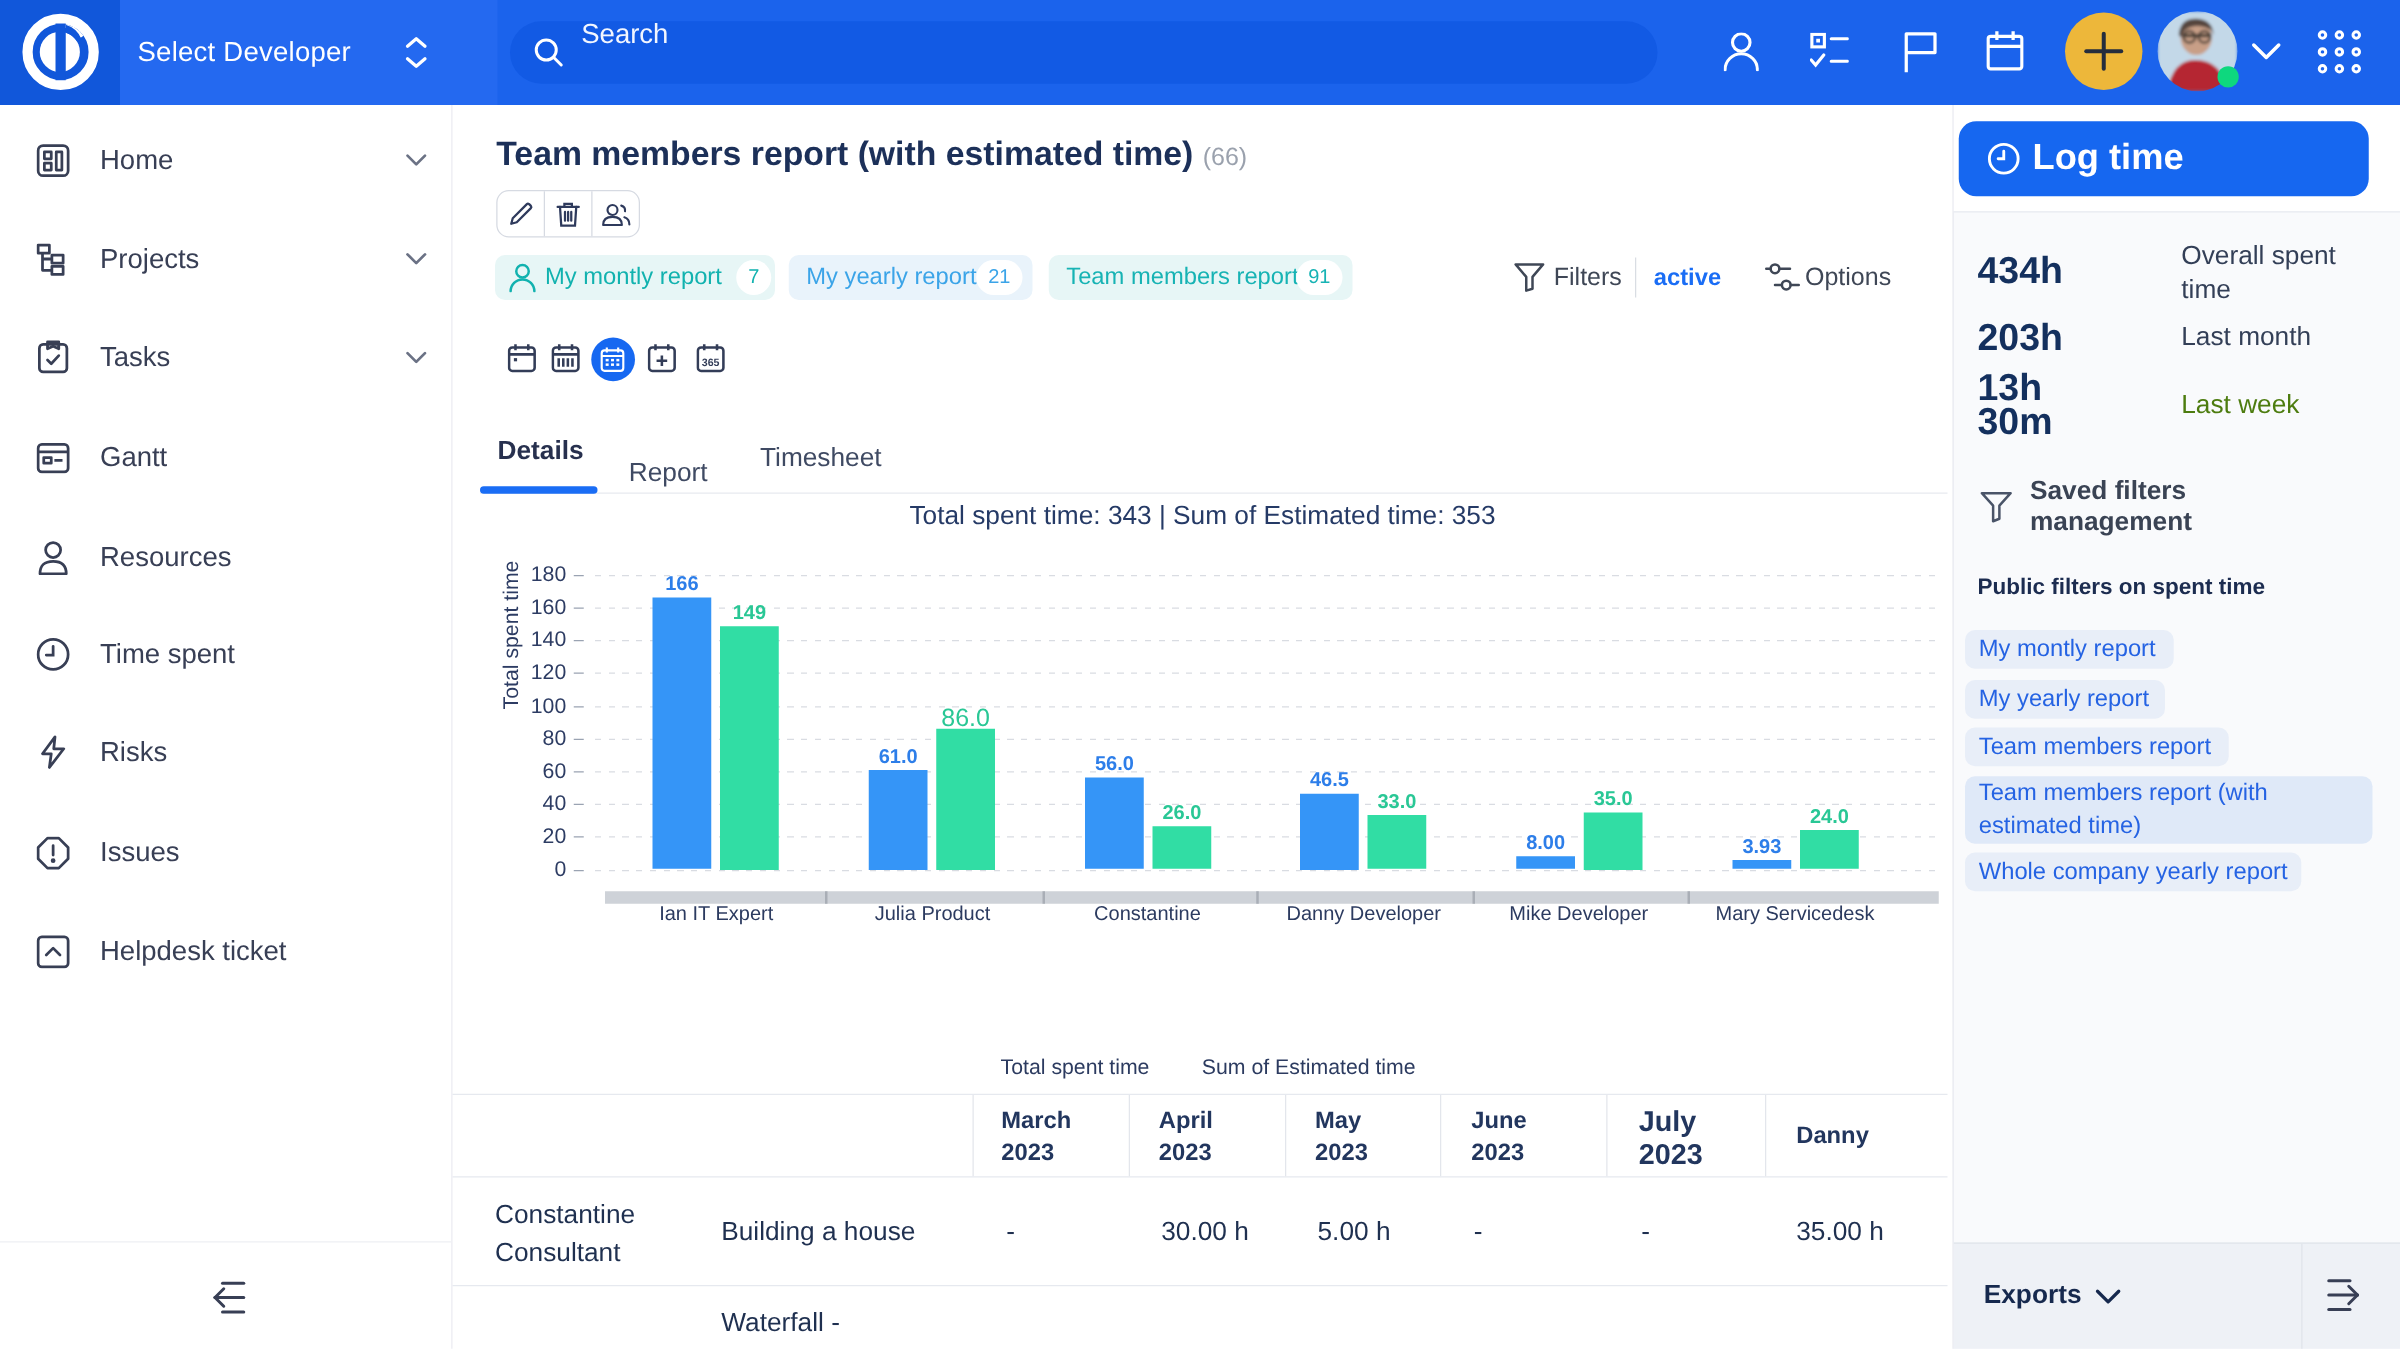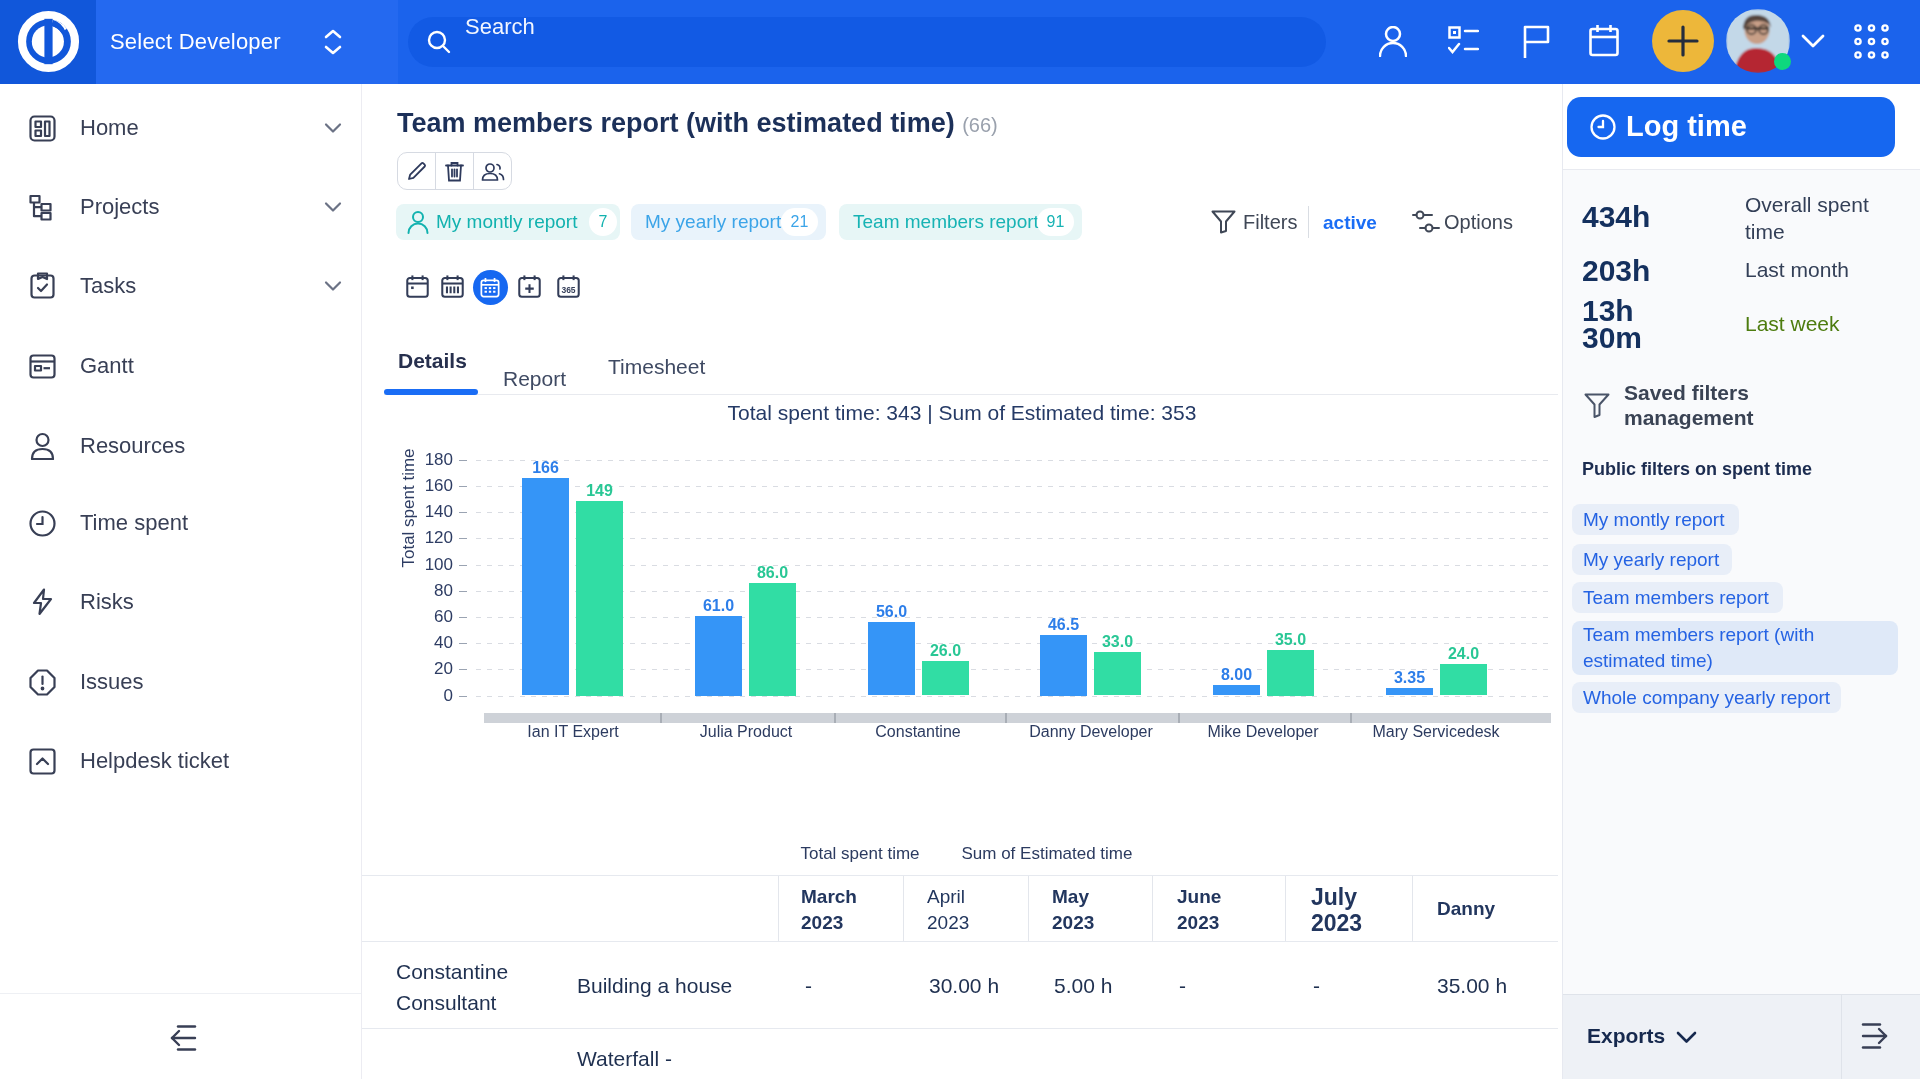--- a/index.html
+++ b/index.html
@@ -338,40 +338,40 @@
 <div class="abs" style="left:459px;top:696px;width:8px;height:1px;background:#9aa3b2"></div>
 <div class="abs" style="left:385px;top:686px;width:68px;text-align:right;font-size:17px;color:#2d3c63">0</div>
 <div class="abs" style="left:522px;top:478px;width:47px;height:217px;background:#3595f7"></div>
 <div class="abs" style="left:576px;top:501px;width:47px;height:195px;background:#31dda4"></div>
 <div class="abs" style="left:517px;top:459px;width:57px;text-align:center;font-size:16px;font-weight:bold;color:#2d7ee9">166</div>
 <div class="abs" style="left:571px;top:482px;width:57px;text-align:center;font-size:16px;font-weight:bold;color:#29c795">149</div>
 <div class="abs" style="left:483px;top:723px;width:180px;text-align:center;font-size:16px;color:#2c3b60">Ian IT Expert</div>
 <div class="abs" style="left:695px;top:616px;width:47px;height:80px;background:#3595f7"></div>
 <div class="abs" style="left:749px;top:583px;width:47px;height:113px;background:#31dda4"></div>
 <div class="abs" style="left:690px;top:597px;width:57px;text-align:center;font-size:16px;font-weight:bold;color:#2d7ee9">61.0</div>
-<div class="abs" style="left:744px;top:564px;width:57px;text-align:center;font-size:16px;font-weight:bold;color:#29c795">86.0</div>
+<div class="abs" style="left:744px;top:564px;width:57px;text-align:center;font-size:20px;font-weight:normal;color:#29c795">86.0</div>
 <div class="abs" style="left:656px;top:723px;width:180px;text-align:center;font-size:16px;color:#2c3b60">Julia Product</div>
 <div class="abs" style="left:868px;top:622px;width:47px;height:73px;background:#3595f7"></div>
 <div class="abs" style="left:922px;top:661px;width:47px;height:34px;background:#31dda4"></div>
 <div class="abs" style="left:863px;top:603px;width:57px;text-align:center;font-size:16px;font-weight:bold;color:#2d7ee9">56.0</div>
 <div class="abs" style="left:917px;top:642px;width:57px;text-align:center;font-size:16px;font-weight:bold;color:#29c795">26.0</div>
 <div class="abs" style="left:828px;top:723px;width:180px;text-align:center;font-size:16px;color:#2c3b60">Constantine</div>
 <div class="abs" style="left:1040px;top:635px;width:47px;height:61px;background:#3595f7"></div>
 <div class="abs" style="left:1094px;top:652px;width:47px;height:43px;background:#31dda4"></div>
 <div class="abs" style="left:1035px;top:616px;width:57px;text-align:center;font-size:16px;font-weight:bold;color:#2d7ee9">46.5</div>
 <div class="abs" style="left:1089px;top:633px;width:57px;text-align:center;font-size:16px;font-weight:bold;color:#29c795">33.0</div>
 <div class="abs" style="left:1001px;top:723px;width:180px;text-align:center;font-size:16px;color:#2c3b60">Danny Developer</div>
 <div class="abs" style="left:1213px;top:685px;width:47px;height:10px;background:#3595f7"></div>
 <div class="abs" style="left:1267px;top:650px;width:47px;height:46px;background:#31dda4"></div>
 <div class="abs" style="left:1208px;top:666px;width:57px;text-align:center;font-size:16px;font-weight:bold;color:#2d7ee9">8.00</div>
 <div class="abs" style="left:1262px;top:631px;width:57px;text-align:center;font-size:16px;font-weight:bold;color:#29c795">35.0</div>
 <div class="abs" style="left:1173px;top:723px;width:180px;text-align:center;font-size:16px;color:#2c3b60">Mike Developer</div>
 <div class="abs" style="left:1386px;top:688px;width:47px;height:7px;background:#3595f7"></div>
 <div class="abs" style="left:1440px;top:664px;width:47px;height:31px;background:#31dda4"></div>
-<div class="abs" style="left:1381px;top:669px;width:57px;text-align:center;font-size:16px;font-weight:bold;color:#2d7ee9">3.35</div>
+<div class="abs" style="left:1381px;top:669px;width:57px;text-align:center;font-size:16px;font-weight:bold;color:#2d7ee9">3.93</div>
 <div class="abs" style="left:1435px;top:645px;width:57px;text-align:center;font-size:16px;font-weight:bold;color:#29c795">24.0</div>
 <div class="abs" style="left:1346px;top:723px;width:180px;text-align:center;font-size:16px;color:#2c3b60">Mary Servicedesk</div>
 <div class="abs" style="left:484px;top:713px;width:1067px;height:10px;background:#ced2d8"></div>
 <div class="abs" style="left:660px;top:713px;width:2px;height:10px;background:#a9aeb6"></div>
 <div class="abs" style="left:834px;top:713px;width:2px;height:10px;background:#a9aeb6"></div>
 <div class="abs" style="left:1005px;top:713px;width:2px;height:10px;background:#a9aeb6"></div>
 <div class="abs" style="left:1178px;top:713px;width:2px;height:10px;background:#a9aeb6"></div>
 <div class="abs" style="left:1350px;top:713px;width:2px;height:10px;background:#a9aeb6"></div>
 <div class="abs" style="left:760px;top:844px;width:200px;text-align:center;font-size:17px;color:#2c3b60">Total spent time</div>
 <div class="abs" style="left:927px;top:844px;width:240px;text-align:center;font-size:17px;color:#2c3b60">Sum of Estimated time</div>
@@ -379,21 +379,21 @@
 <div class="abs" style="left:362px;top:875px;width:1196px;height:1px;background:#e6e9ef"></div>
 <div class="abs" style="left:362px;top:941px;width:1196px;height:1px;background:#e6e9ef"></div>
 <div class="abs" style="left:362px;top:1028px;width:1196px;height:1px;background:#e6e9ef"></div>
 <div class="abs" style="left:778px;top:876px;width:1px;height:65px;background:#e3e6ec"></div>
 <div class="abs" style="left:903px;top:876px;width:1px;height:65px;background:#e3e6ec"></div>
 <div class="abs" style="left:1028px;top:876px;width:1px;height:65px;background:#e3e6ec"></div>
 <div class="abs" style="left:1152px;top:876px;width:1px;height:65px;background:#e3e6ec"></div>
 <div class="abs" style="left:1285px;top:876px;width:1px;height:65px;background:#e3e6ec"></div>
 <div class="abs" style="left:1412px;top:876px;width:1px;height:65px;background:#e3e6ec"></div>
 <div class="abs" style="left:801px;top:884px;font-size:19px;font-weight:bold;color:#22365e;line-height:26px">March<br>2023</div>
-<div class="abs" style="left:927px;top:884px;font-size:19px;font-weight:normal;color:#22365e;line-height:26px">April<br>2023</div>
+<div class="abs" style="left:927px;top:884px;font-size:19px;font-weight:bold;color:#22365e;line-height:26px">April<br>2023</div>
 <div class="abs" style="left:1052px;top:884px;font-size:19px;font-weight:bold;color:#22365e;line-height:26px">May<br>2023</div>
 <div class="abs" style="left:1177px;top:884px;font-size:19px;font-weight:bold;color:#22365e;line-height:26px">June<br>2023</div>
 <div class="abs" style="left:1311px;top:884px;font-size:23px;font-weight:bold;color:#22365e;line-height:26px">July<br>2023</div>
 <div class="abs" style="left:1437px;top:898px;font-size:19px;font-weight:bold;color:#22365e">Danny</div>
 <div class="abs" style="left:396px;top:956px;font-size:21px;color:#1f3050;line-height:31px">Constantine<br>Consultant</div>
 <div class="abs" style="left:577px;top:974px;font-size:21px;color:#1f3050">Building a house</div>
 <div class="abs" style="left:805px;top:974px;font-size:21px;color:#1f3050">-</div>
 <div class="abs" style="left:929px;top:974px;font-size:21px;color:#1f3050">30.00 h</div>
 <div class="abs" style="left:1054px;top:974px;font-size:21px;color:#1f3050">5.00 h</div>
 <div class="abs" style="left:1179px;top:974px;font-size:21px;color:#1f3050">-</div>

